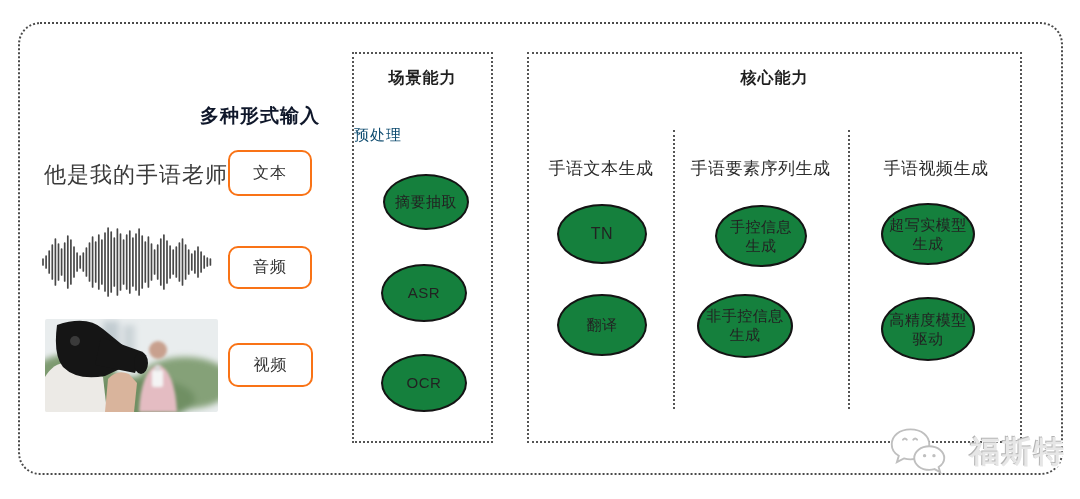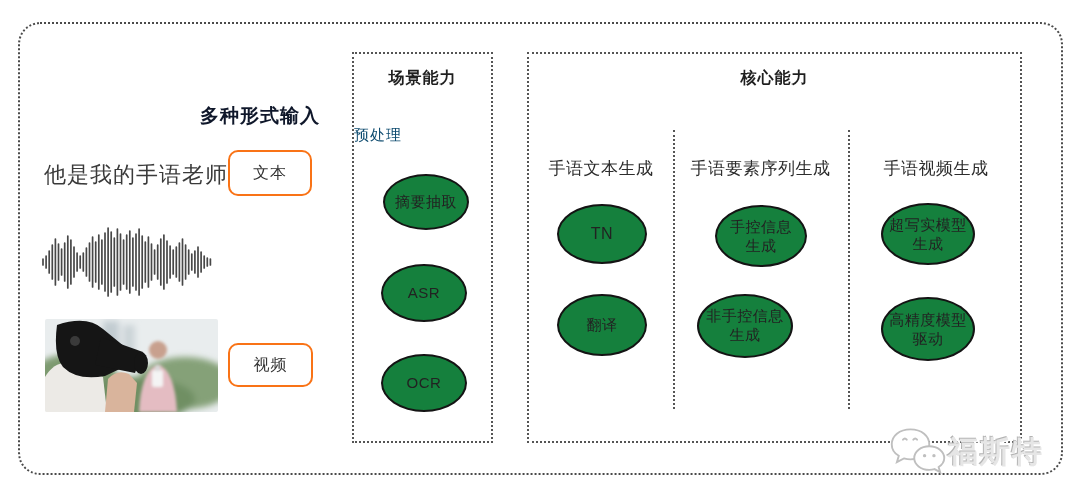--- a/index.html
+++ b/index.html
@@ -47,41 +47,42 @@
   .n-s2 { left:27px;  top:210px; width:86px; height:58px; }
   .n-s3 { left:27px;  top:300px; width:86px; height:58px; }
 
   .n-c1a { left:28px;  top:150px; width:90px; height:60px; font-size:16px; }
   .n-c1b { left:28px;  top:240px; width:90px; height:62px; }
   .n-c2a { left:186px; top:151px; width:92px; height:62px; }
   .n-c2b { left:168px; top:240px; width:96px; height:64px;font-family:Liberation Serif, serif; }
   .n-c3a { left:352px; top:149px; width:94px; height:62px; }
   .n-c3b { left:352px; top:243px; width:94px; height:64px; }
 
-  .watermark { left:888px; top:426px; display:flex; align-items:center; gap:0; }
+  .watermark { left:888px; top:426px; display:flex; align-items:center; gap:22px; }
   .wm-text { font-size:30px; font-weight:bold; color:#e6e6e6; letter-spacing:2px;
     text-shadow:-1px -1px 0 #b3b3b3, 1px 1px 0 #ffffff; }
 </style>
 </head>
 <body>
 
 <div class="stage">
 
   <div class="outer-border"></div>
 
   <div class="abs input-header">多种形式输入</div>
 
   <div class="abs sentence">他是我的手语老师</div>
   <div class="abs io-box io-text">文本</div>
 
   <div class="abs wave-wrap">
     <svg width="172" height="76" viewBox="0 0 172 76">
       <path d="M3.0 35V41M6.1 32V44M9.2 27V49M12.3 21V55M15.4 15V61M18.5 20V56M21.6 25V51M24.7 19V57M27.8 12V64M30.9 16V60M34.0 23V53M37.1 29V47M40.2 32V44M43.3 29V47M46.4 24V52M49.5 19V57M52.6 13V63M55.7 18V58M58.8 11V65M61.9 16V60M65.0 9V67M68.1 4V72M71.2 8V68M74.3 14V62M77.4 5V71M80.5 10V66M83.6 16V60M86.7 11V65M89.8 7V69M92.9 14V62M96.0 10V66M99.1 5V71M102.2 12V64M105.3 18V58M108.4 13V63M111.5 20V56M114.6 26V50M117.7 21V55M120.8 15V61M123.9 11V65M127.0 17V59M130.1 22V54M133.2 26V50M136.3 23V53M139.4 19V57M142.5 15V61M145.6 21V55M148.7 26V50M151.8 30V46M154.9 27V49M158.0 23V53M161.1 28V48M164.2 32V44M167.3 34V42M170.4 35V41" fill="none" stroke="#2e2e2e" stroke-width="1.7" stroke-linecap="round" opacity="0.88"></path>
     </svg>
   </div>
+  <div class="abs io-box io-audio">音频</div>
 
   <div class="abs video-wrap">
     <svg width="173" height="93" viewBox="0 0 173 93">
       <defs>
         <filter id="b1" x="-30%" y="-30%" width="160%" height="160%">
             <feGaussianBlur stdDeviation="3.2"></feGaussianBlur>
           </filter>
         <filter id="b2" x="-30%" y="-30%" width="160%" height="160%">
             <feGaussianBlur stdDeviation="1.6"></feGaussianBlur>
           </filter>

